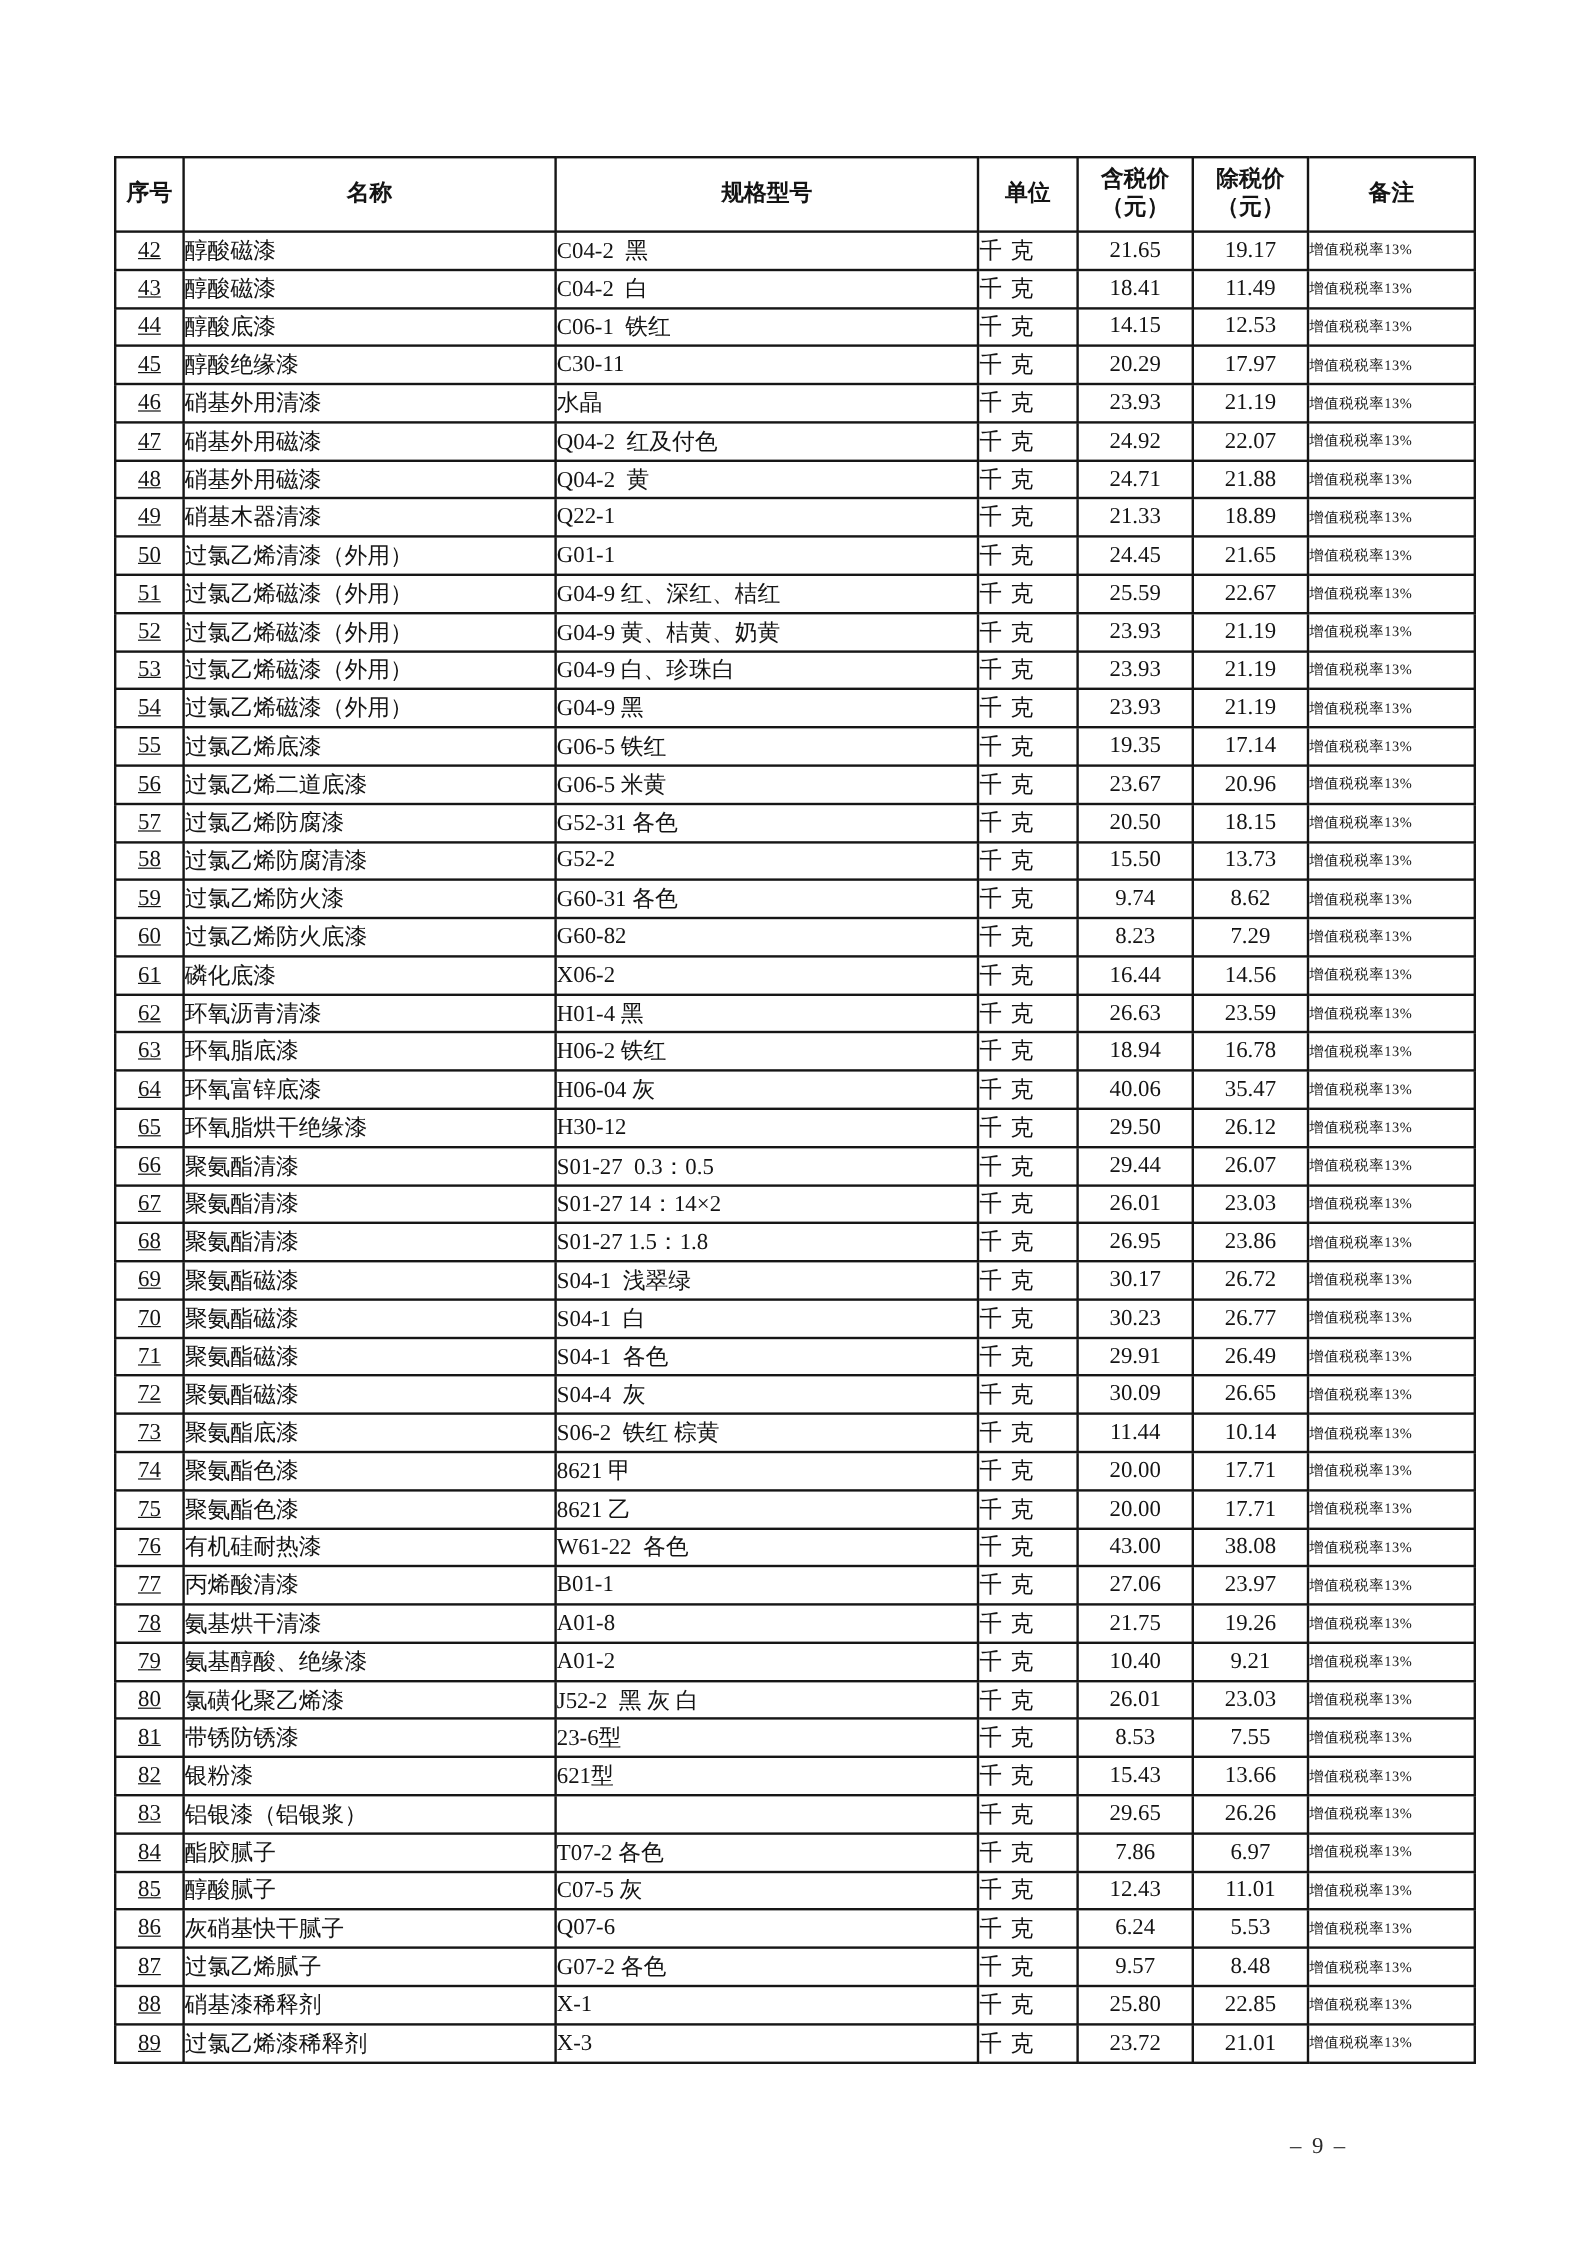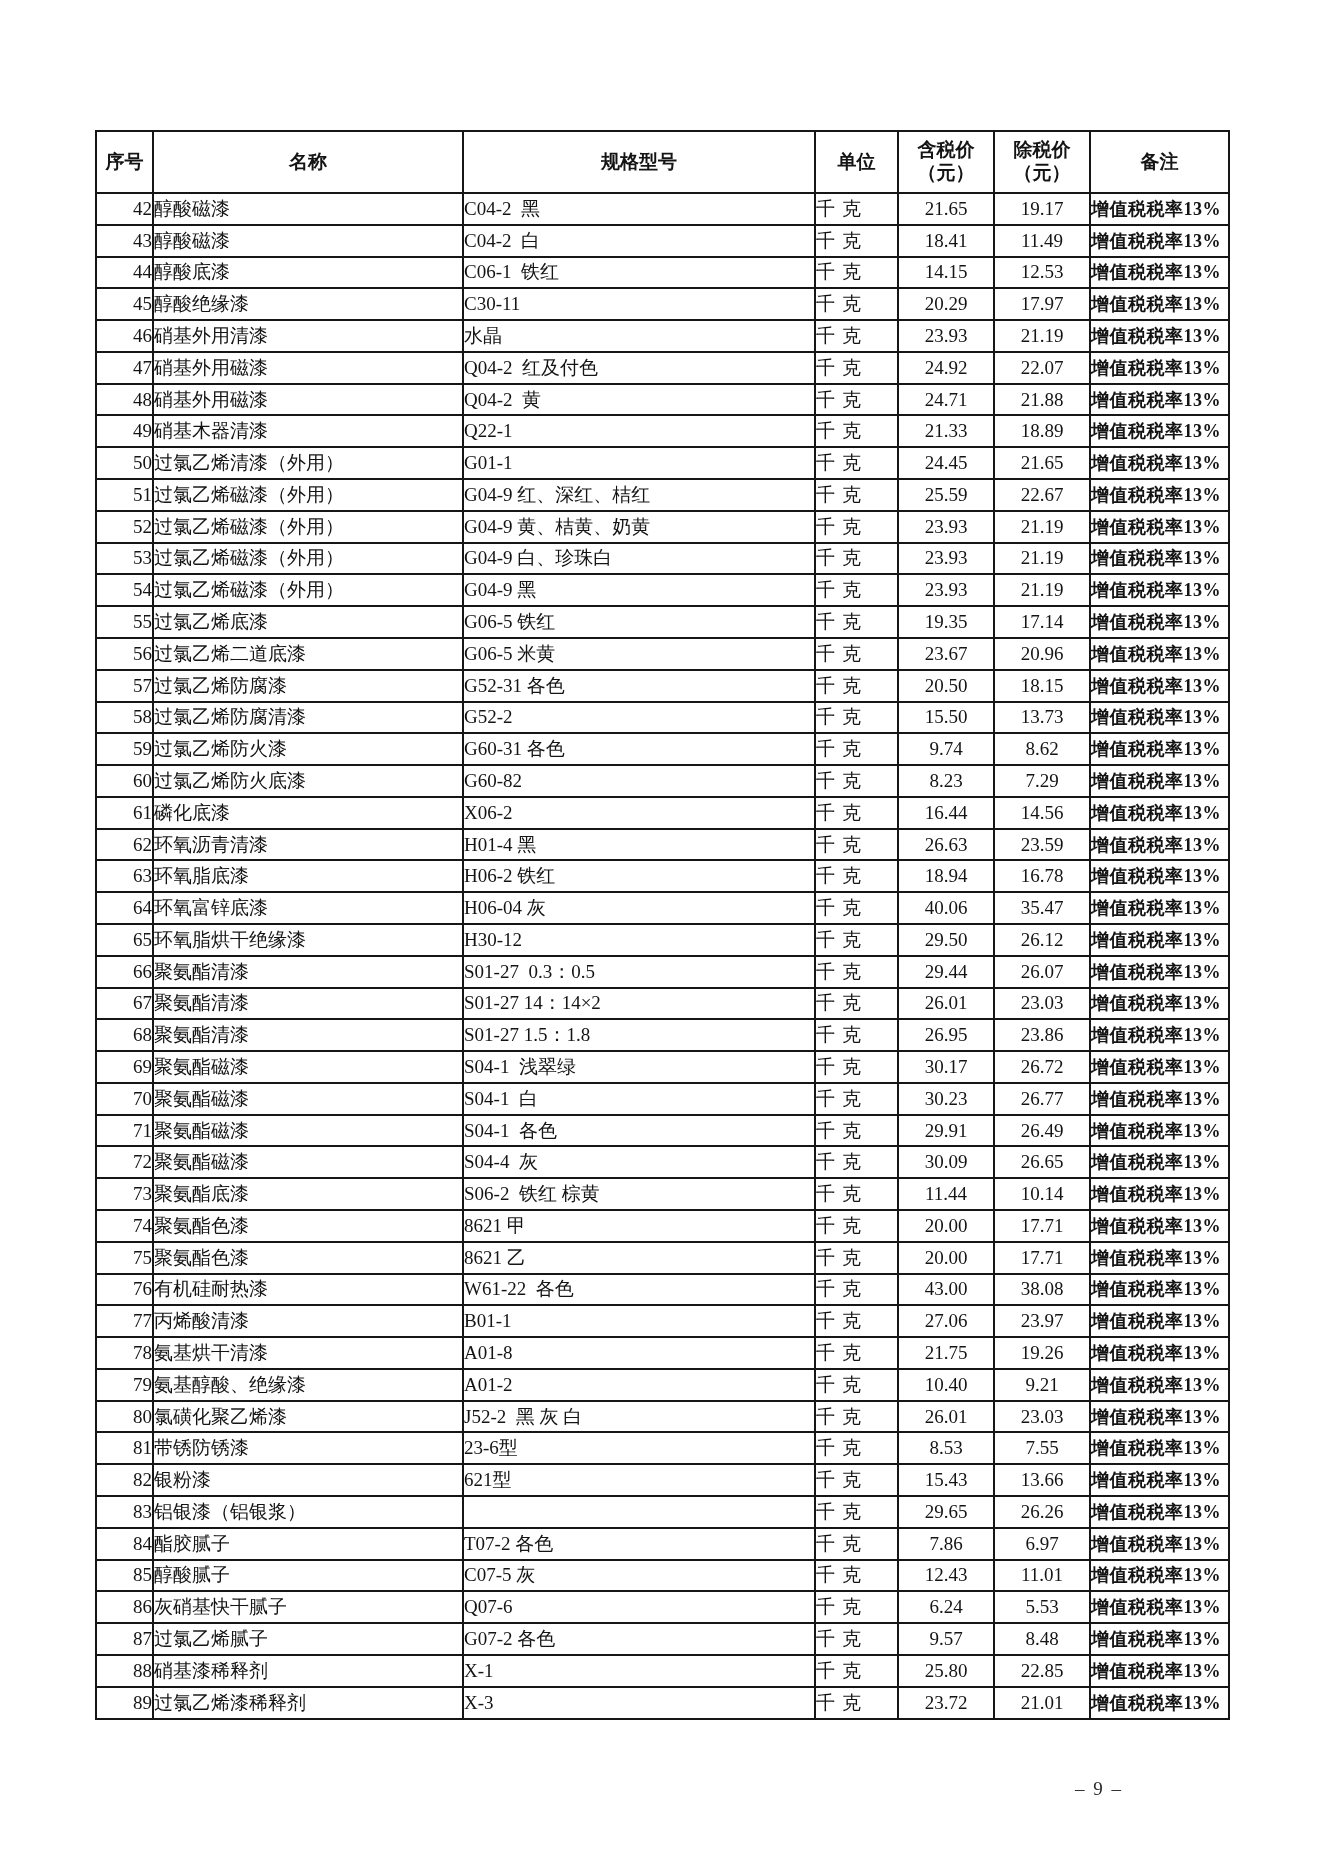--- a/index.html
+++ b/index.html
@@ -32,26 +32,26 @@
   table.price-table tbody tr { height: 31.79px; }
   th {
     font-weight: bold;
     font-size: 19px;
     text-align: center;
     line-height: 1.2;
     vertical-align: middle;
   }
   th .sub { font-weight: bold; }
   td { vertical-align: middle; }
-  td.c-no    { text-align: right; }
+  td.c-no    { text-align: center; text-decoration: underline; }
   td.c-name  { text-align: left; padding-left: 7px; white-space: pre; margin-left: 12px; }
   td.c-spec  { text-align: left; padding-left: 7px; white-space: pre; }
   td.c-unit  { text-align: left; letter-spacing: 7px; padding-left: 7px; }
   td.c-price { text-align: center; }
-  td.c-remark{ text-align: left; padding-left: 5px; font-size: 18px; letter-spacing: 0.5px; font-weight: bold; }
+  td.c-remark{ text-align: left; padding-left: 5px; font-size: 12px; letter-spacing: 0.5px; }
   .page-footer {
     position: absolute;
     top: 1778px;
     left: 1075px;
     font-size: 19px;
     color: #2a2a2a;
     letter-spacing: 2px;
   }
 </style>
 </head>

